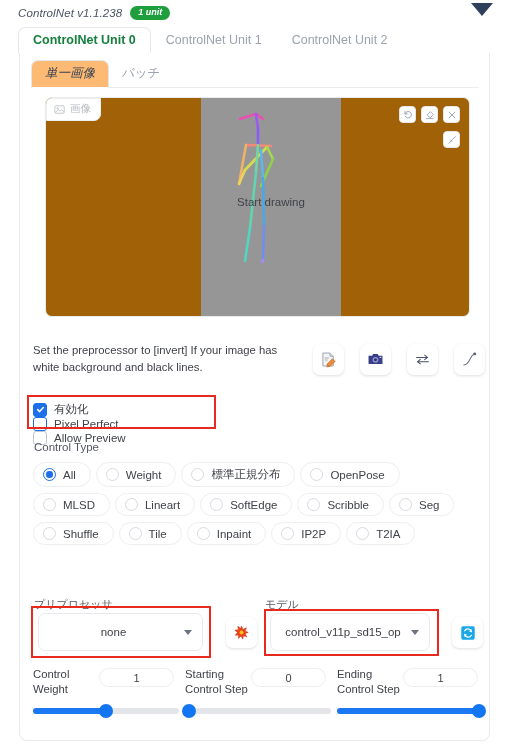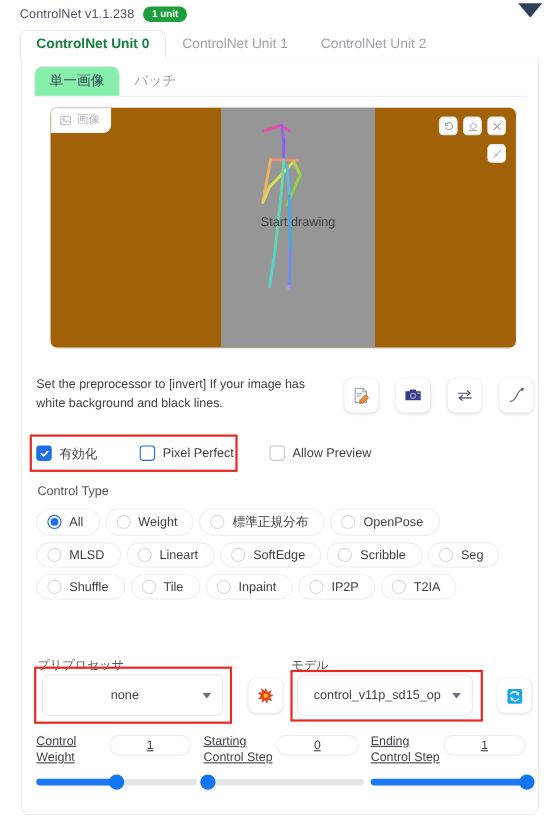--- a/index.html
+++ b/index.html
@@ -9,21 +9,21 @@
     background: #ffffff;
     font-family: "Liberation Sans", "DejaVu Sans", sans-serif;
     font-size: 12px;
     color: #374151;
     overflow: hidden;
     position: relative;
   }
   .app { position:relative; width:507px; height:751px; background:#fff; }
 
   
-  .hdr { display:flex; align-items:center; padding:4px 0 0 18px; height:22px; }
+  .hdr { display:flex; align-items:center; padding:4px 0 0 18px; height:22px;font-style:italic; }
   .hdr-title { font-size:11.5px; color:#4b5563; letter-spacing:.1px; }
   .unit-badge {
     margin-left:8px; background:#1f9e3e; color:#fff; font-size:9px; font-weight:bold;
     border-radius:9px; padding:2px 8px 3px; line-height:1;
   }
   .collapse-tri {
     position:absolute; right:14px; top:3px; width:0;height:0;
     border-left:11px solid transparent; border-right:11px solid transparent;
     border-top:13px solid #31405a; cursor:pointer;
   }
@@ -38,22 +38,22 @@
     margin-bottom:-1px; }
 
   
   .panel { position:absolute; left:19px; top:53px; width:471px; height:688px;
            border:1px solid #e9eaec; border-top:none; border-radius:0 0 8px 8px; background:#fff; }
 
   
   .inner-tabs { display:flex; align-items:flex-end; margin:8px 0 0 11px; height:27px;
                 border-bottom:1px solid #ededf0; width:448px; }
   .inner-tab { padding:4px 13px 5px; font-size:12.5px; color:#9ca3af; cursor:pointer; }
-  .inner-tab.active { color:#374151; background:#86efac; border:1px solid #e5e7eb;
-    border-bottom:1px solid #fff; border-radius:7px 7px 0 0; margin-bottom:-1px; }
+  .inner-tab.active { color:#374151; background:#fdba74; border:1px solid #e5e7eb;
+    border-bottom:1px solid #fff; border-radius:7px 7px 0 0; margin-bottom:-1px;font-style:italic; }
 
   
   .img-box { position:absolute; left:45px; top:97px; width:425px; height:220px;
              border:1px solid #e9eaec; border-radius:7px; background:#a16207; overflow:hidden; }
   .img-chip { position:absolute; left:0; top:0; display:flex; align-items:center; gap:5px;
     background:#fff; border:1px solid #edeef0; border-radius:0 0 7px 0; padding:3px 9px 4px 7px;
     font-size:10.5px; color:#b6b9bf; }
   .chip-ico svg { display:block; }
   .canvas { position:absolute; left:155px; top:0; width:140px; height:220px; background:#969696; }
   .canvas-label { position:absolute; left:0; right:0; top:98px; text-align:center;
@@ -65,21 +65,21 @@
 
   
   .hint { position:absolute; left:33px; top:342px; width:270px;
           font-size:11.3px; line-height:17px; color:#3f4248; }
   .ico-row { position:absolute; right:22px; top:344px; display:flex; gap:16px; }
   .ico-btn { width:31px;height:31px;border-radius:7px;background:#fff;
     box-shadow:0 1px 3px rgba(0,0,0,.13); display:flex;align-items:center;justify-content:center;
     cursor:pointer; font-size:15px; line-height:1; }
 
   
-  .cb-row { position:absolute; left:33px; top:402px; width:440px; height:20px; display:flex; }
+  .cb-row { position:absolute; left:33px; top:402px; width:440px; height:20px; display:flex;flex-direction:column; }
   .cb { display:flex; align-items:center; gap:7px; cursor:pointer; }
   .cb .box { width:14px;height:14px;border-radius:3px;border:1.5px solid #c3c8d0;background:#fff;
              display:flex;align-items:center;justify-content:center; }
   .cb.on .box { background:#1c6fe8; border-color:#1c6fe8; }
   .cb.empty-blue .box { border-color:#1c6fe8; }
   .cb .box svg { display:block; }
   .cb .lbl { font-size:11.5px; color:#3f4248; white-space:nowrap; }
   .redbox { position:absolute; border:2.5px solid #e8291f; pointer-events:none; }
 
   
@@ -106,21 +106,21 @@
     border-top:5.5px solid #6b7280; margin-left:6px; flex:none; }
   .sq-btn { position:absolute; width:31px;height:31px;border-radius:7px;background:#fff;
     box-shadow:0 1px 3px rgba(0,0,0,.13); display:flex;align-items:center;justify-content:center;
     cursor:pointer; font-size:15px; }
   .btn-explode { left:226px; top:617px; }
   .btn-refresh { left:452px; top:617px; }
 
   
   .sl-group { position:absolute; top:667px; }
   .sl-g1 { left:33px; } .sl-g2 { left:185px; } .sl-g3 { left:337px; }
-  .sl-head { display:flex; align-items:flex-start; width:146px;text-decoration:underline; }
+  .sl-head { display:flex; align-items:flex-start; width:146px; }
   .sl-name { font-size:11.3px; line-height:15px; color:#3f4248; width:66px; }
   .sl-numbox { border:1px solid #eceef0; border-radius:13px; height:19px; width:75px;
     display:flex;align-items:center;justify-content:center; font-size:11px; color:#3f4248;
     background:#fff; margin-top:1px; cursor:text; }
   .track { position:absolute; top:41px; width:146px; height:6px; border-radius:3px;
            background:#e3e5e8; cursor:pointer; }
   .fill { position:absolute; left:0; top:0; height:6px; border-radius:3px; background:#1c77f2; }
   .knob { position:absolute; top:-4px; width:14px;height:14px; border-radius:50%; background:#1276f2; }
 </style>
 </head>

